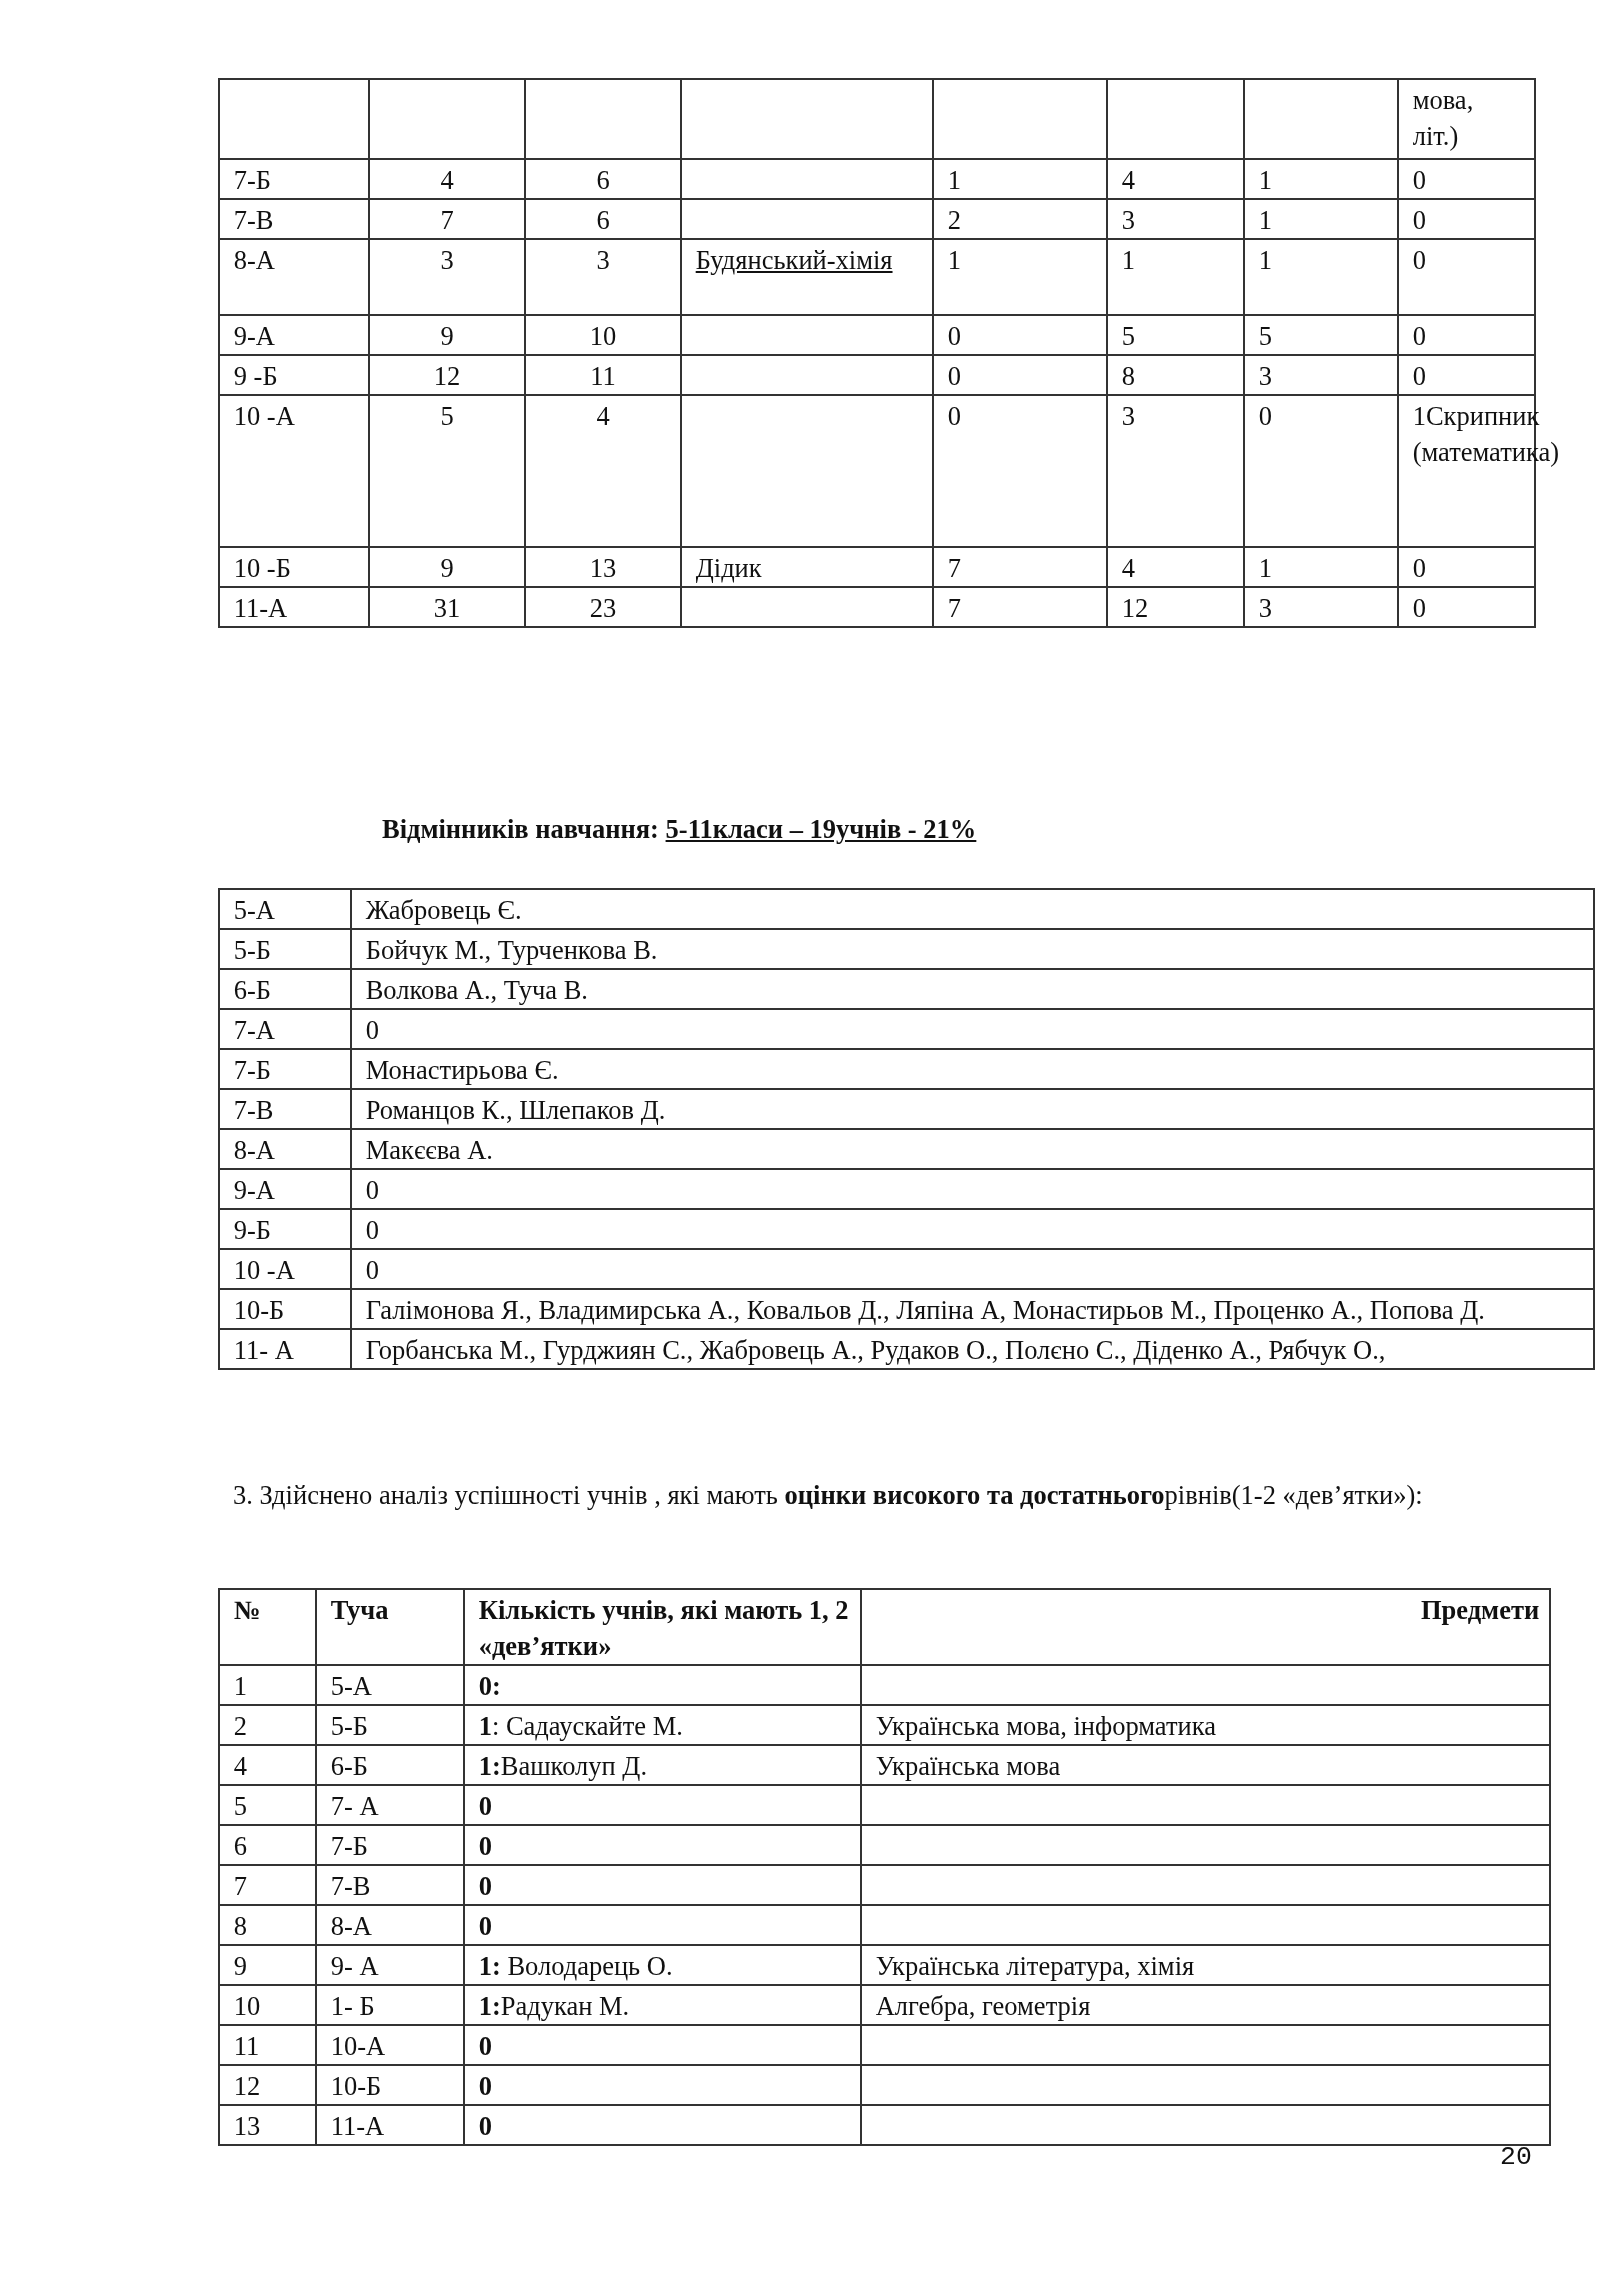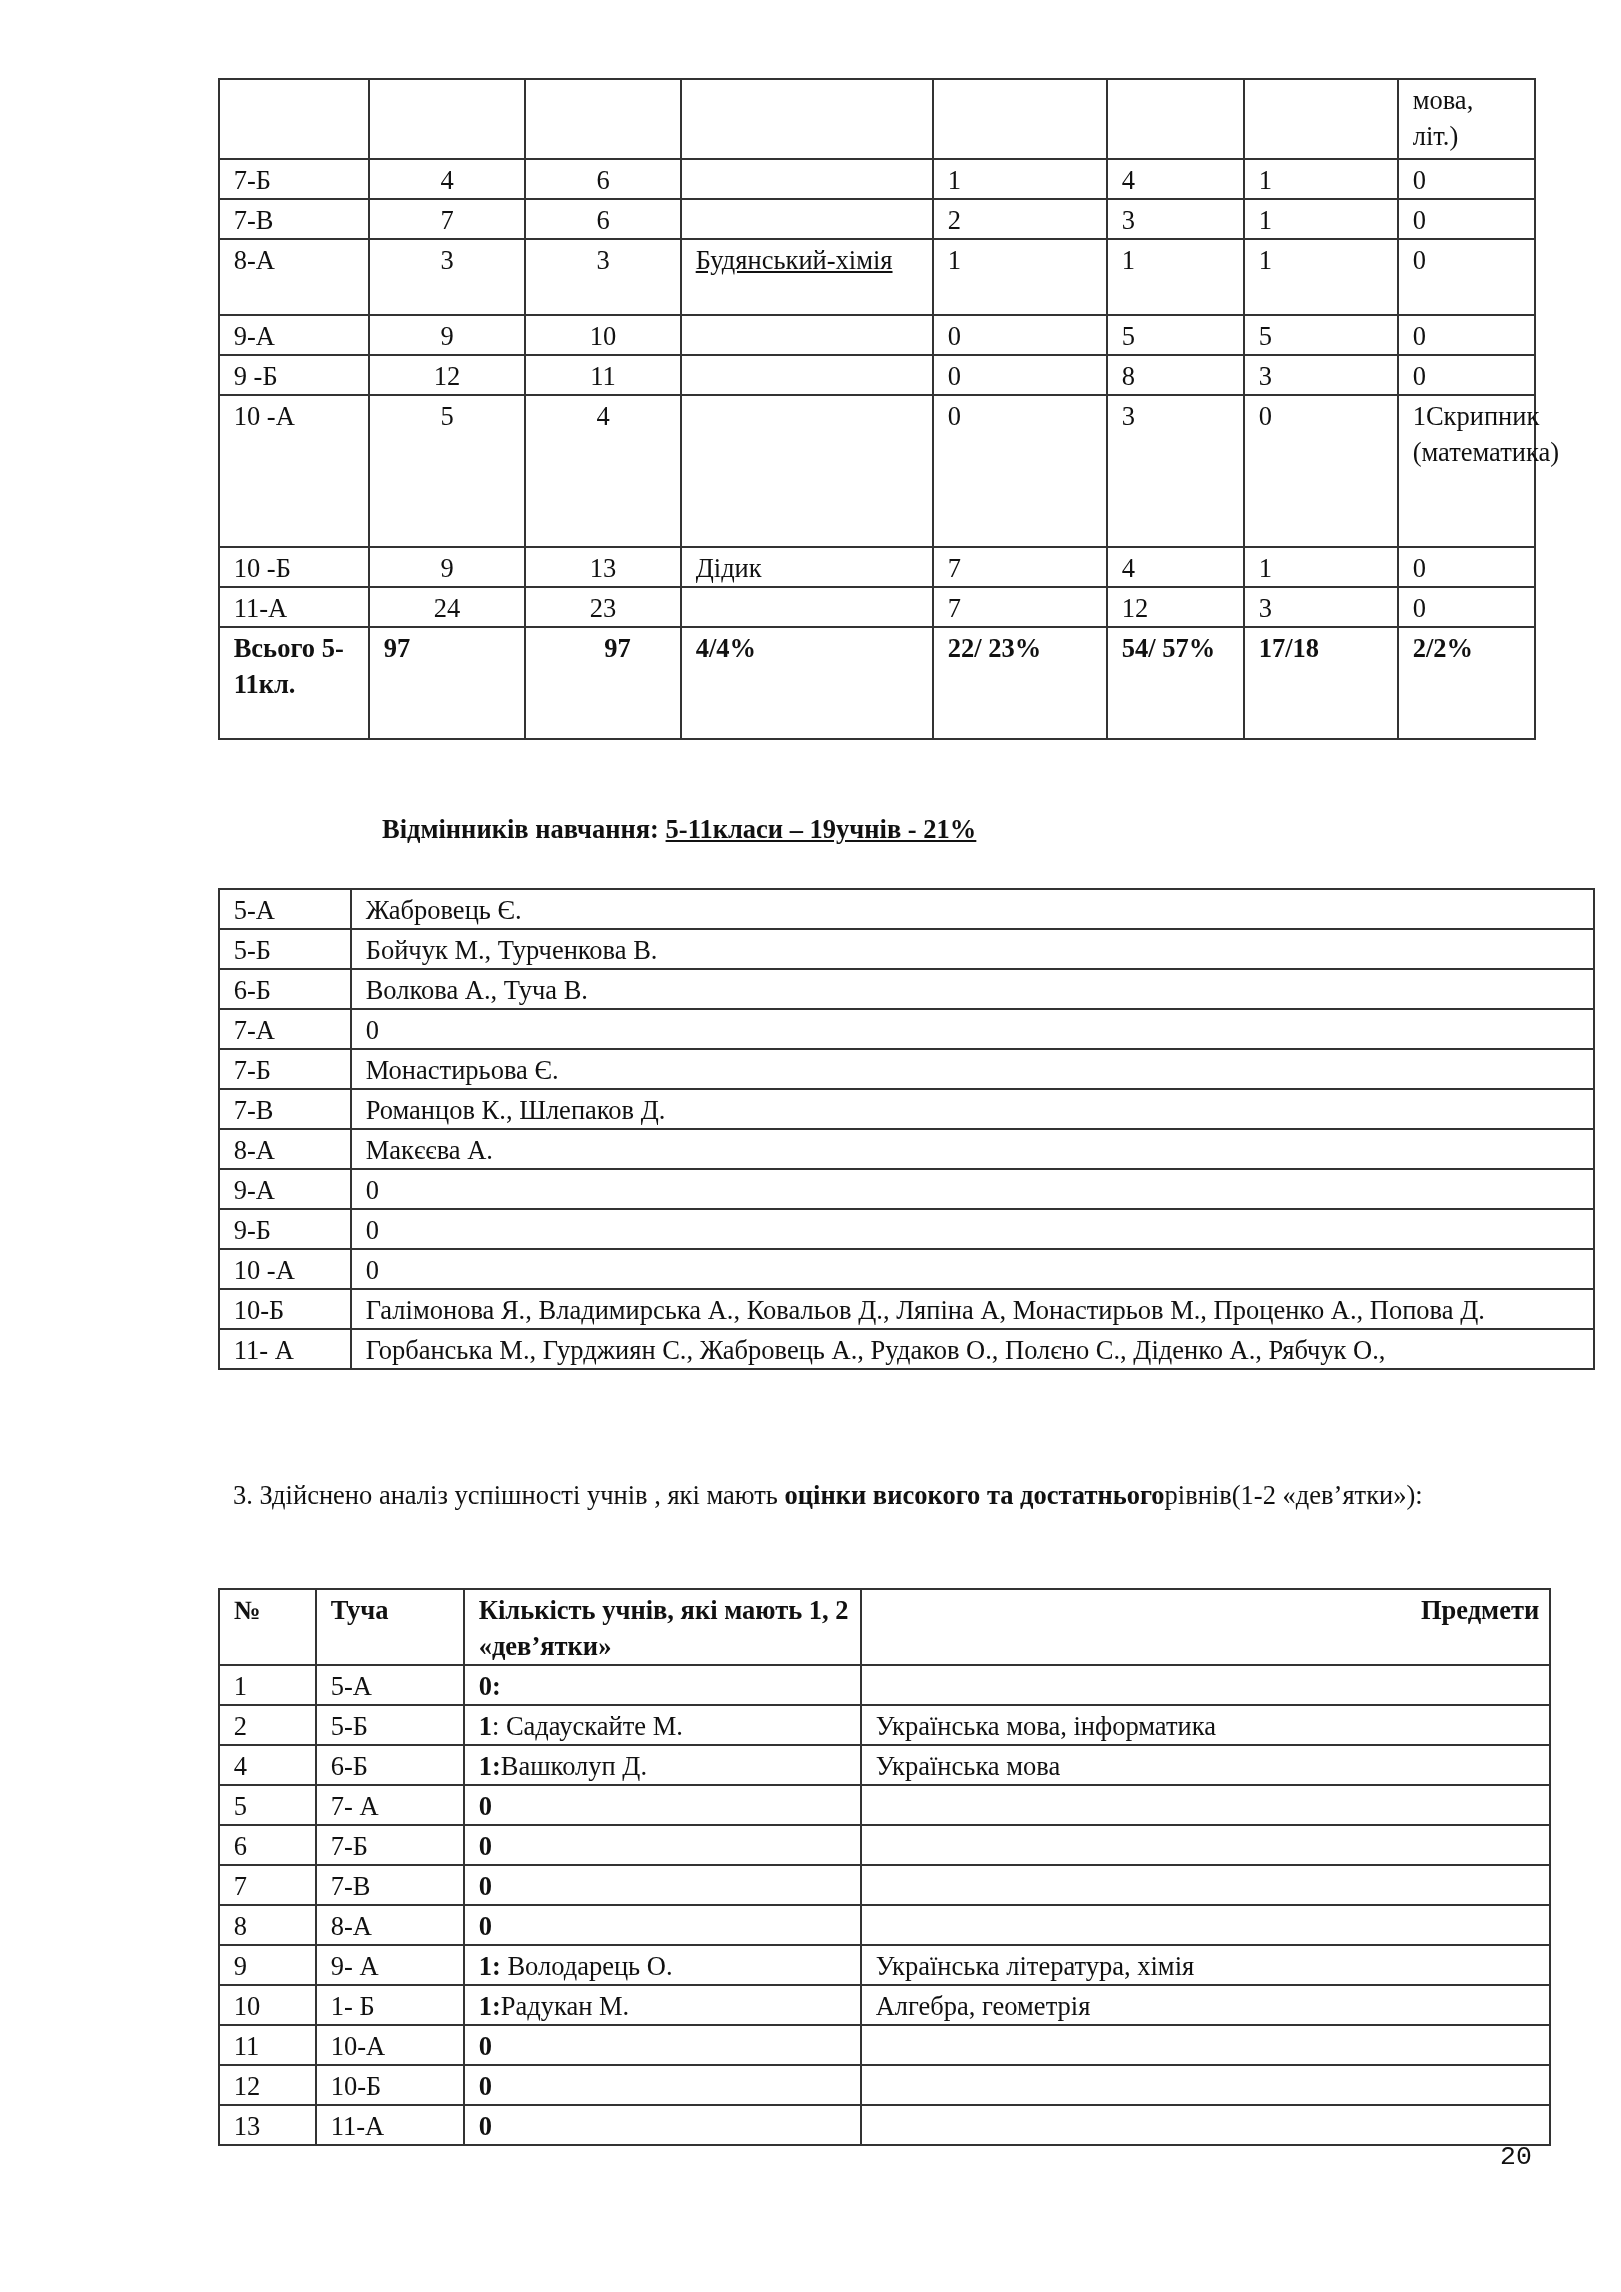--- a/index.html
+++ b/index.html
@@ -108,37 +108,27 @@
         <td class="c">9</td>
         <td class="c">13</td>
         <td><span class="">Дідик</span></td>
         <td>7</td>
         <td>4</td>
         <td>1</td>
         <td>0</td>
       </tr>
       <tr style="height:39px">
         <td>11-А</td>
-        <td class="c">24</td>
+        <td class="c">31</td>
         <td class="c">23</td>
         <td><span class=""></span></td>
         <td>7</td>
         <td>12</td>
         <td>3</td>
         <td>0</td>
-      </tr>
-      <tr class="b" style="height:112px">
-        <td class="b">Всього 5-11кл.</td>
-        <td class="b" style="text-align:left;padding-left:13.7px">97</td>
-        <td class="b" style="text-align: center; padding-left: 39px;">97</td>
-        <td class="b">4/4%</td>
-        <td class="b">22/ 23%</td>
-        <td class="b">54/ 57%</td>
-        <td class="b">17/18</td>
-        <td class="b">2/2%</td>
       </tr>
     </tbody>
 </table>
 
 <div class="heading">
   <span>Відмінників  навчання: </span><span class="u">5-11класи – 19учнів - 21%</span>
 </div>
 
 <table id="t2">
   <colgroup>

